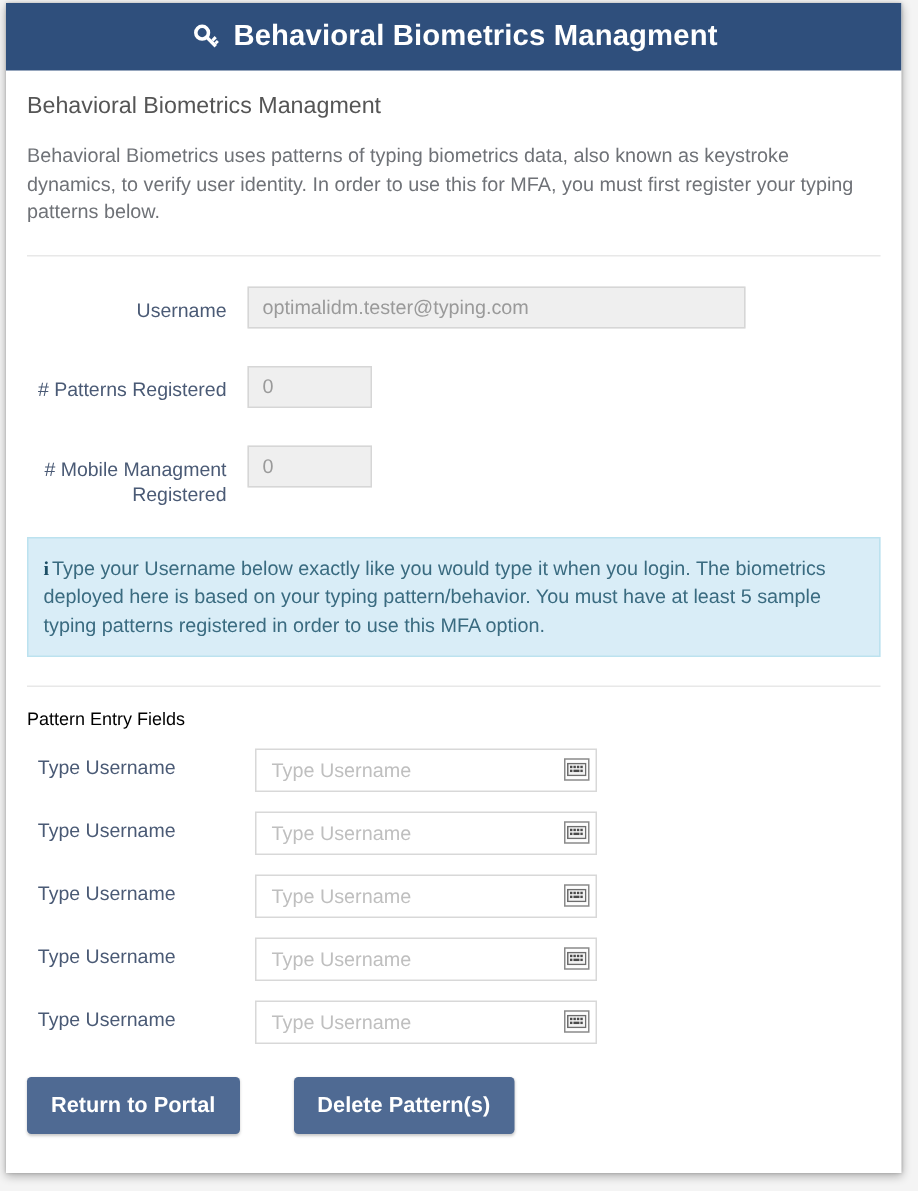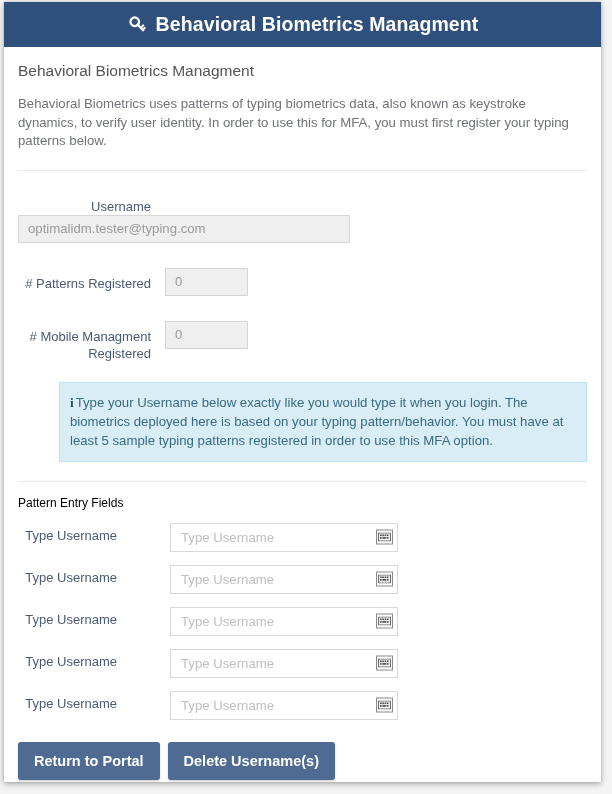--- a/index.html
+++ b/index.html
@@ -72,21 +72,21 @@
     border: 0;
     border-top: 1px solid #e8e8e8;
     margin: 19px 0 0 0;
   }
   
   .form-row {
     display: flex;
     align-items: flex-start;
     margin-top: 25px;
   }
-  .form-row.first { margin-top: 20px; flex-direction: column; }
+  .form-row.first { margin-top: 20px; }
   .form-label {
     width: 147px;
     flex: none;
     text-align: right;
     padding-right: 14px;
     box-sizing: border-box;
     font-size: 13px;
     line-height: 17px;
     color: #4a5a75;
     padding-top: 7px;
@@ -106,21 +106,20 @@
   .input-narrow { width: 83px; }
   
   .alert-info {
     margin-top: 20px;
     background: #d9edf7;
     border: 1px solid #bce2ef;
     padding: 10px 12px 11px 10px;
     font-size: 13.2px;
     line-height: 19px;
     color: #3a6b80;
-    margin-left: 41px;
   }
   .alert-info .info-icon {
     font-weight: bold;
     font-style: normal;
     color: #1d4f66;
     margin-right: 2px;
     font-family: "Liberation Serif", serif;
   }
   
   .pattern-heading {
@@ -181,20 +180,21 @@
     justify-content: center;
     padding: 0;
     cursor: pointer;
   }
   .kb-btn svg { display: block; }
   
   .button-bar {
     display: flex;
     margin-top: 22px;
     padding-bottom: 18px;
+    gap: 28px;
   }
   .btn {
     background: #4f6a93;
     color: #ffffff;
     border: 0;
     border-radius: 3px;
     height: 38px;
     font-family: "Liberation Sans", sans-serif;
     font-size: 14.5px;
     font-weight: bold;
@@ -357,17 +357,17 @@
               <rect x="4.3" y="4.6" width="4" height="1.6" fill="#4a4a4a"></rect>
               <rect x="8.9" y="4.6" width="1.6" height="1.6" fill="#4a4a4a"></rect>
             </svg>
           </span>
         </button>
       </div>
     </div>
 
     <div class="button-bar">
       <button class="btn">Return to Portal</button>
-      <button class="btn">Delete Username(s)</button>
+      <button class="btn">Delete Pattern(s)</button>
     </div>
 
   </div>
 </div>
 
 </body></html>

